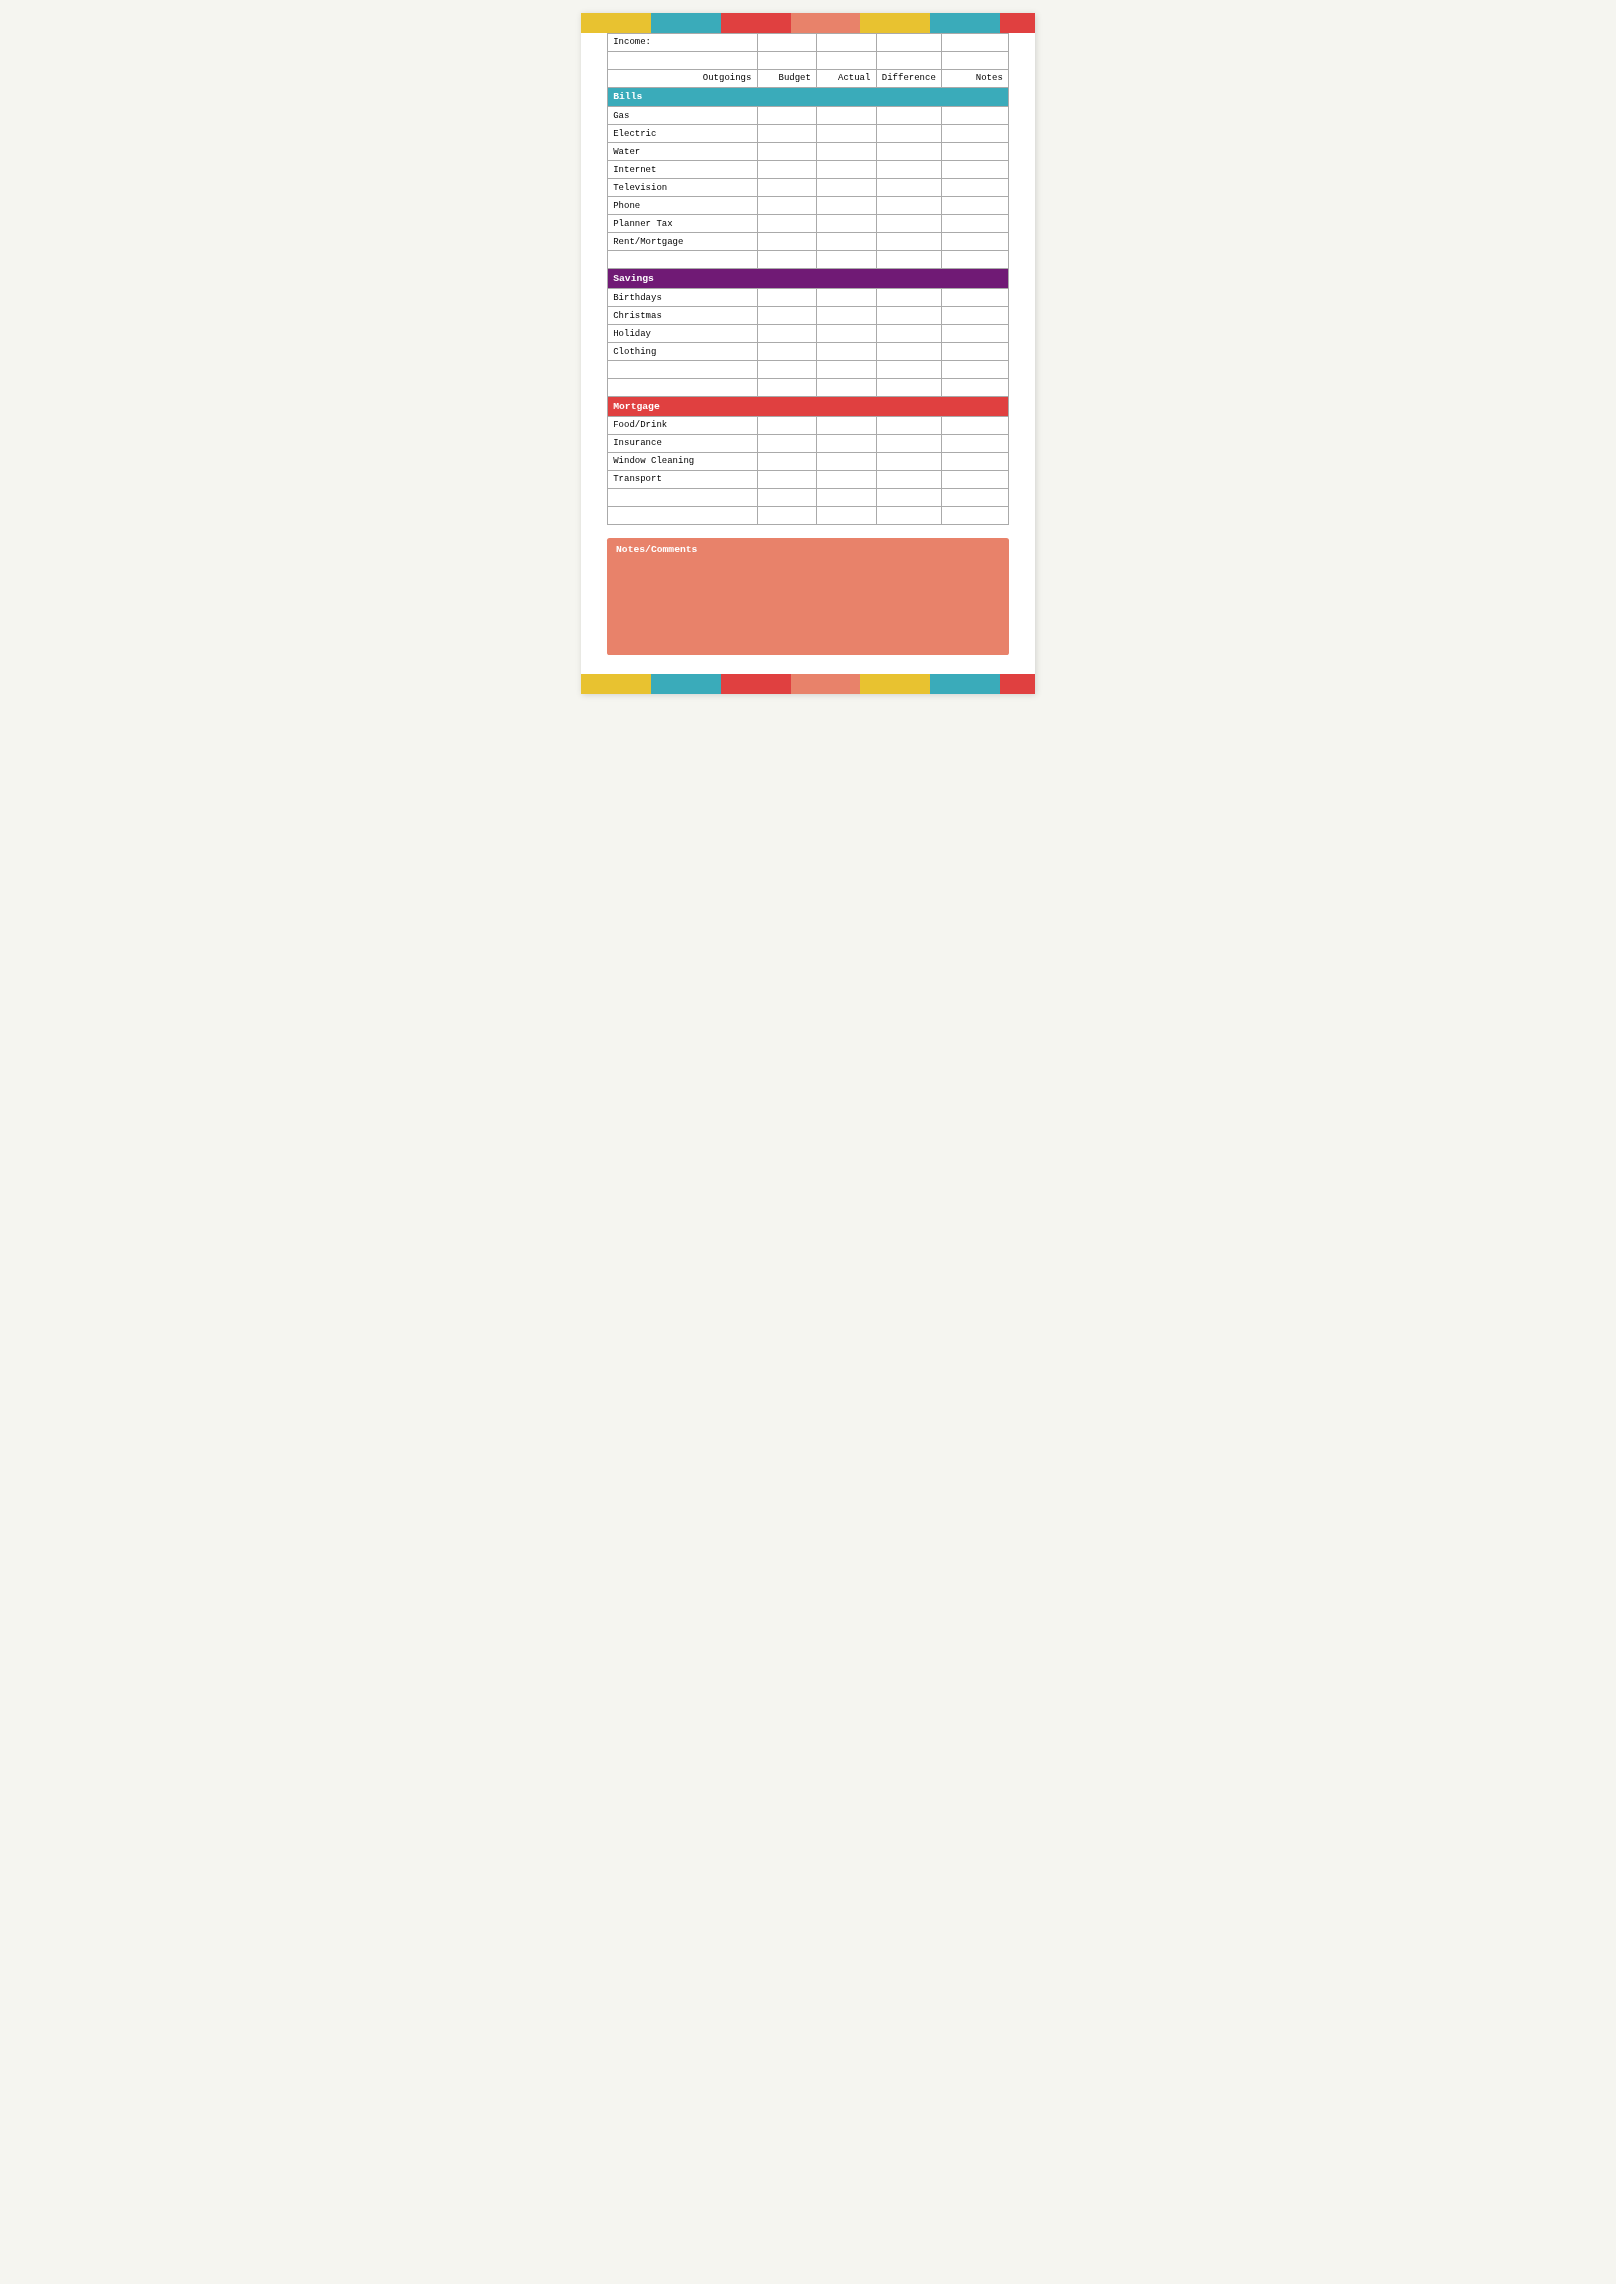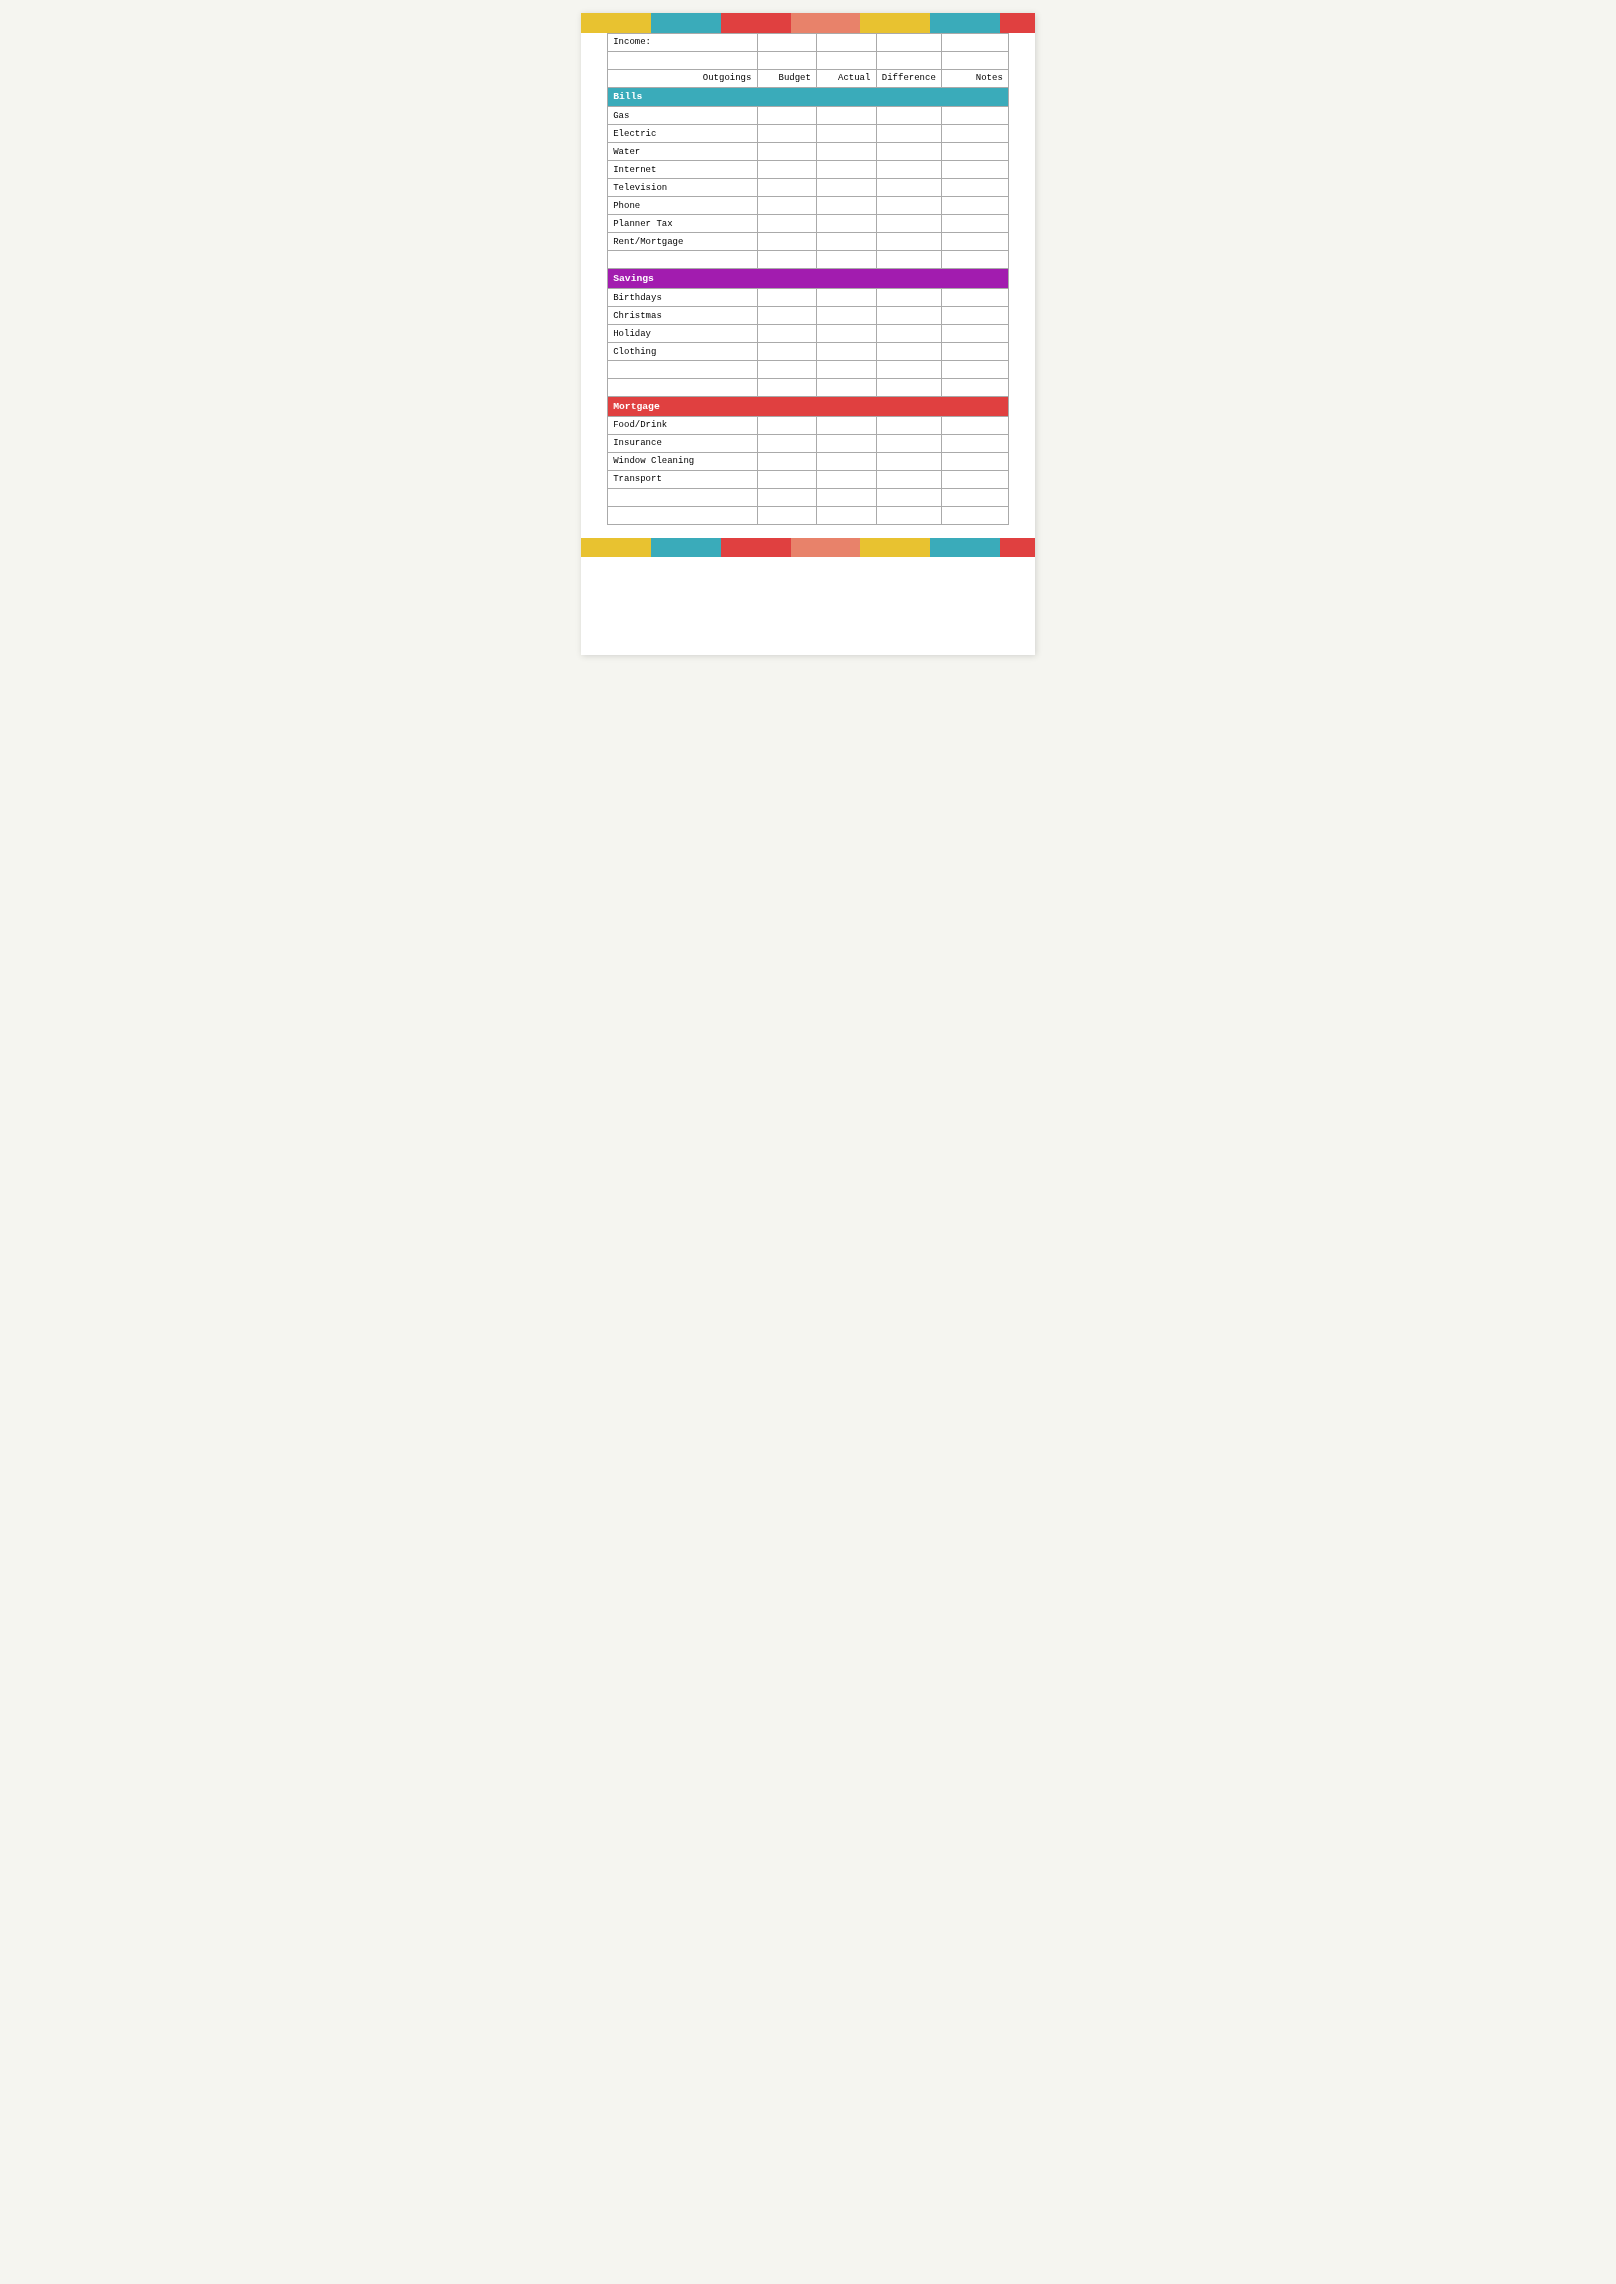--- a/index.html
+++ b/index.html
@@ -86,21 +86,21 @@
     }
 
     .section-header td {
       font-size: 9.7px;
       font-weight: bold;
       color: #fff;
       padding: 3.9px 5.2px;
     }
 
     .bills-header { background-color: #3aabba; }
-    .savings-header { background-color: #a21caf; }
+    .savings-header { background-color: #701a75; }
     .household-header { background-color: #e04040; }
 
     .empty-row td {
       height: 18px;
     }
 
     
     .notes-container {
       padding: 0 26px;
       margin-bottom: 19.5px;
@@ -332,20 +332,25 @@
         <td></td>
             <td></td>
             <td></td>
             <td></td>
             <td></td>
       </tr>
     </tbody>
       </table>
   </div>
 
+  <div class="notes-container">
+    <div class="notes-box">
+      <div class="notes-title">Notes/Comments</div>
+    </div>
+  </div>
 
   <div class="bottom-banner" id="bottom-banner">
       <div class="banner-block" style="flex: 2 1 0%; background-color: rgb(232, 194, 48);"></div>
       <div class="banner-block" style="flex: 2 1 0%; background-color: rgb(58, 171, 186);"></div>
       <div class="banner-block" style="flex: 2 1 0%; background-color: rgb(224, 64, 64);"></div>
       <div class="banner-block" style="flex: 2 1 0%; background-color: rgb(232, 130, 106);"></div>
       <div class="banner-block" style="flex: 2 1 0%; background-color: rgb(232, 194, 48);"></div>
       <div class="banner-block" style="flex: 2 1 0%; background-color: rgb(58, 171, 186);"></div>
       <div class="banner-block" style="flex: 1 1 0%; background-color: rgb(224, 64, 64);"></div>
     </div>

